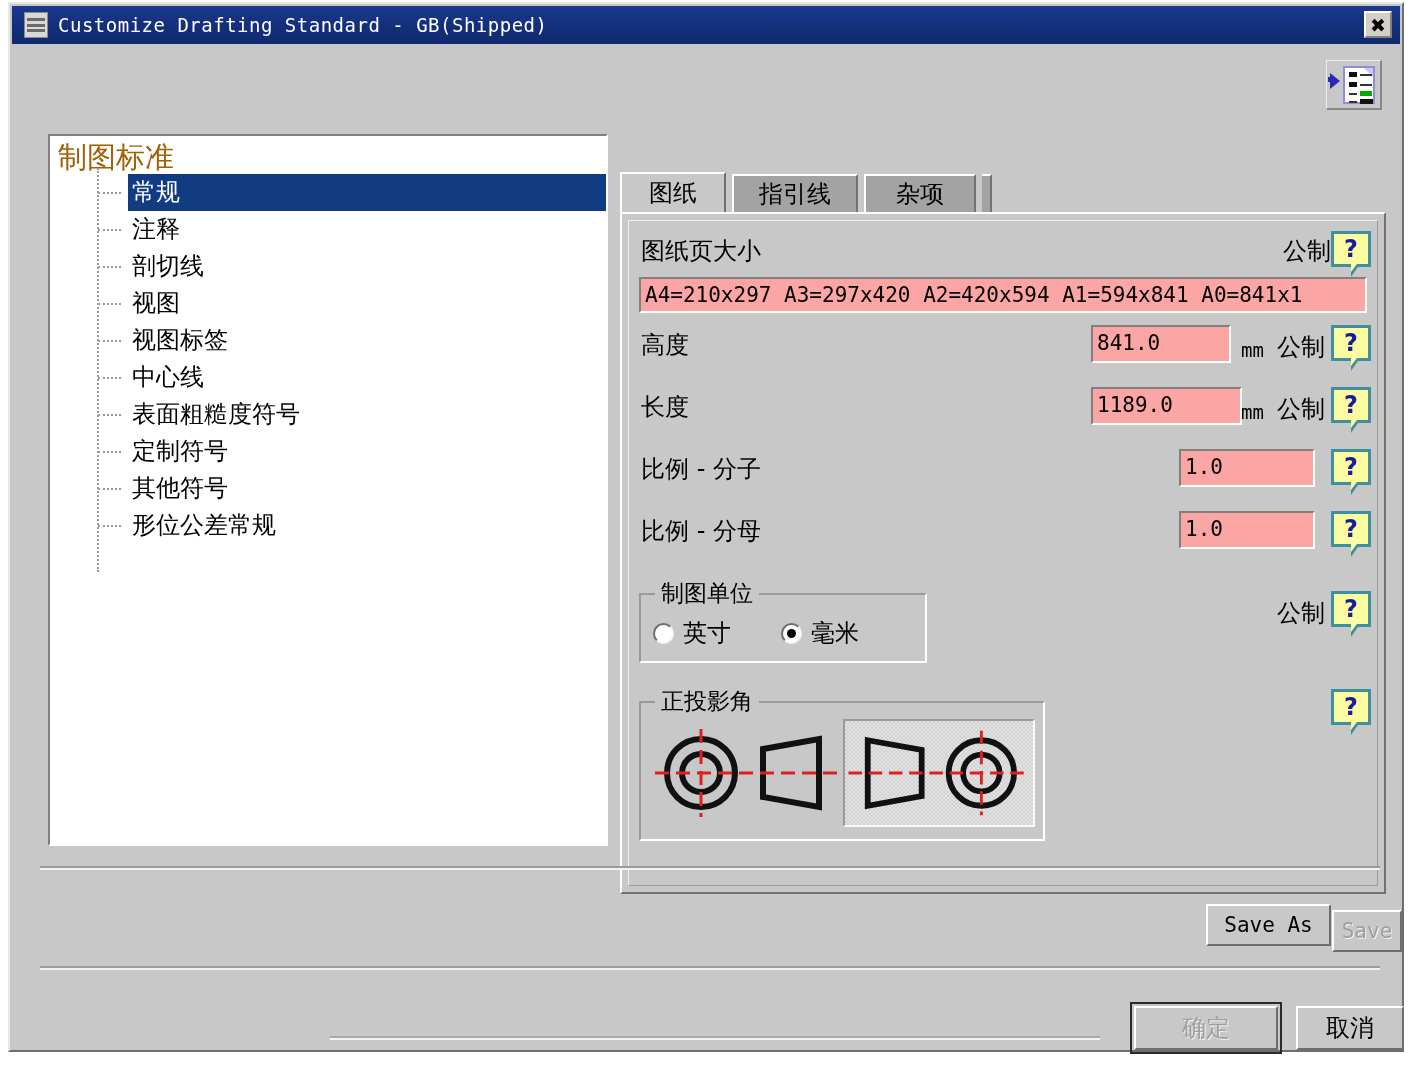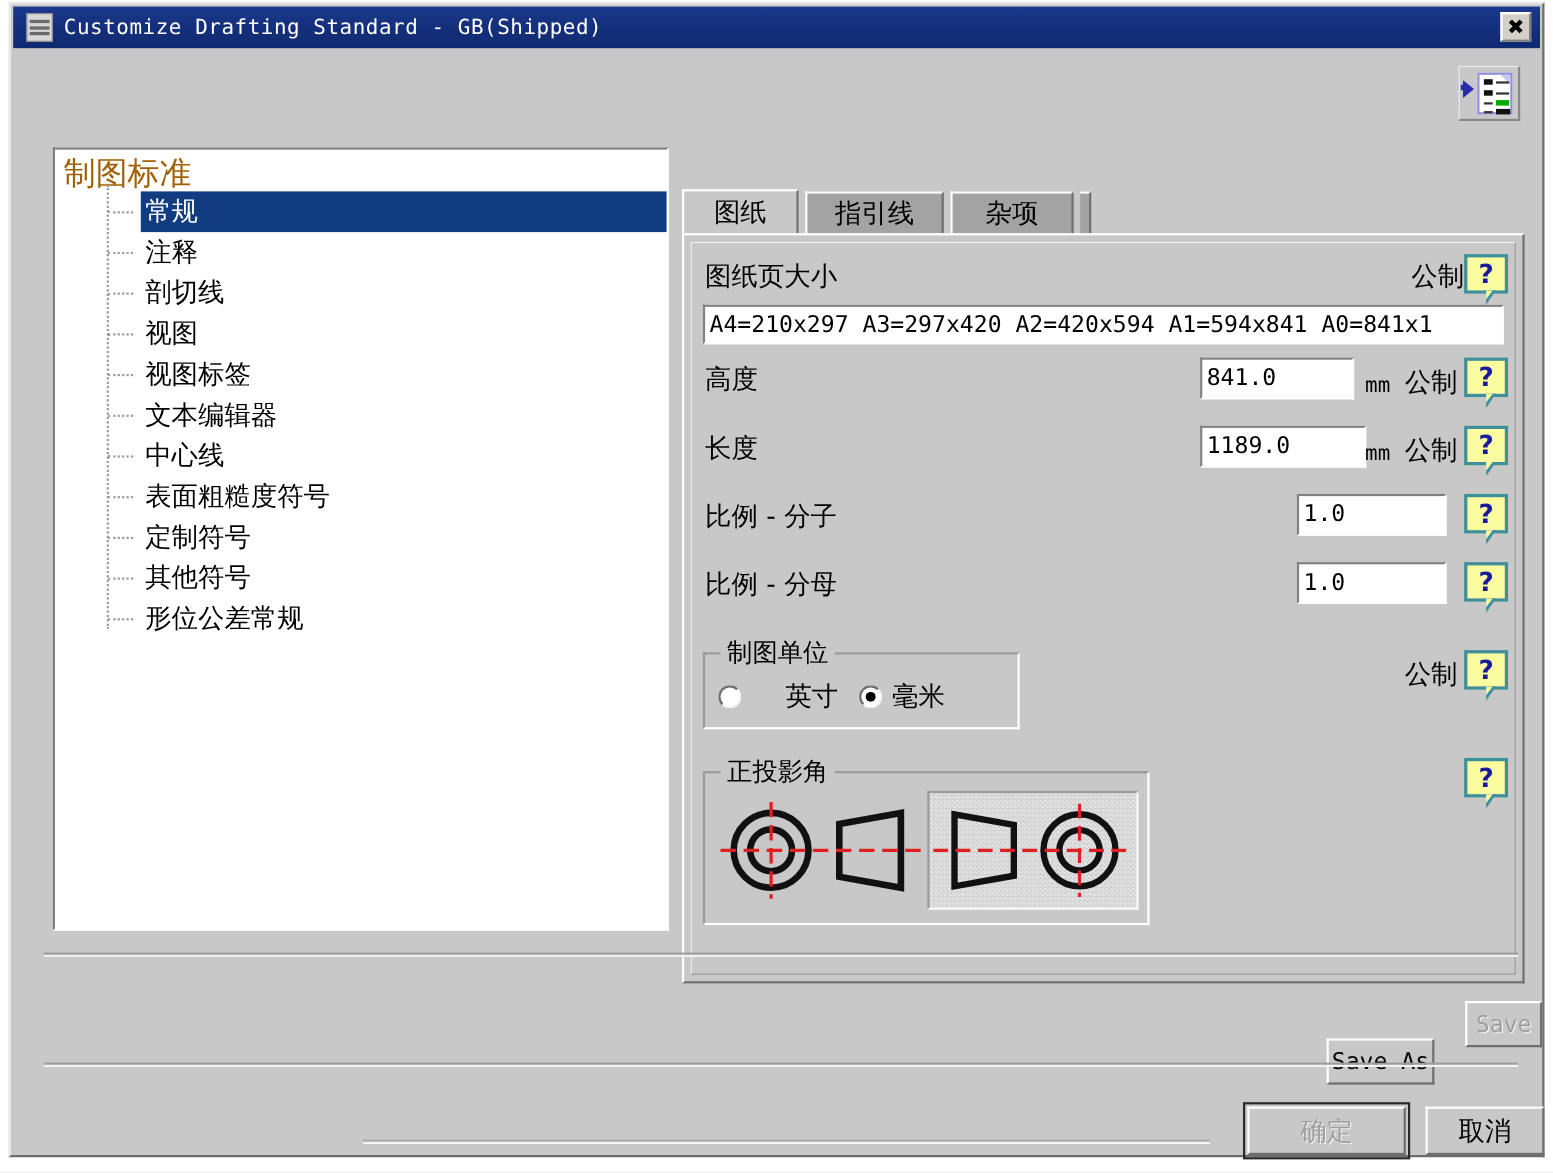--- a/index.html
+++ b/index.html
@@ -145,21 +145,21 @@
   .unitlabel{
     position:absolute;font-size:24px;color:#000;white-space:nowrap;
     font-family:"DejaVu Sans","Liberation Sans",sans-serif;
   }
   .mmlabel{
     position:absolute;font-size:19px;color:#000;white-space:nowrap;
     font-family:"DejaVu Sans Mono","Liberation Mono",monospace;
   }
   
   .tinput{
-    position:absolute;background:#ffffff;
+    position:absolute;background:#fca5a5;
     border-top:2px solid #808080;border-left:2px solid #808080;
     border-right:2px solid #ffffff;border-bottom:2px solid #ffffff;
     box-sizing:border-box;
     font-family:"DejaVu Sans Mono","Liberation Mono",monospace;
     font-size:21px;color:#000;padding:2px 4px;line-height:28px;
     white-space:nowrap;overflow:hidden;
   }
   
   .help{
     position:absolute;width:40px;height:46px;cursor:pointer;
@@ -291,24 +291,20 @@
         <div class="tree-item">
           <span class="hline"></span>
           <span class="lbl">视图</span>
         </div>
         <div class="tree-item">
           <span class="hline"></span>
           <span class="lbl">视图标签</span>
         </div>
         <div class="tree-item">
           <span class="hline"></span>
-          <span class="lbl">文本编辑器</span>
-        </div>
-        <div class="tree-item">
-          <span class="hline"></span>
           <span class="lbl">中心线</span>
         </div>
         <div class="tree-item">
           <span class="hline"></span>
           <span class="lbl">表面粗糙度符号</span>
         </div>
         <div class="tree-item">
           <span class="hline"></span>
           <span class="lbl">定制符号</span>
         </div>
@@ -375,21 +371,21 @@
           <div class="rowlabel" style="left:12px;top:294px;">比例 - 分母</div>
           <div class="tinput" style="left:550px;top:290px;width:136px;height:38px;">1.0</div>
           <div class="help" style="left:702px;top:290px;">
             <div class="box">?</div>
             <div class="tail"></div>
             <div class="tail2"></div>
           </div>
 
           <div class="groupbox" style="left:10px;top:372px;width:288px;height:70px;text-align:right;">
             <div class="gtitle">制图单位</div>
-            <div class="radio-wrap" style="left:12px;top:22px;gap:31px;">
+            <div class="radio-wrap" style="left:12px;top:22px;">
               <div class="radio"></div>
               <div class="rlabel">英寸</div>
             </div>
             <div class="radio-wrap" style="left:140px;top:22px;">
               <div class="radio">
                 <div class="dot"></div>
               </div>
               <div class="rlabel">毫米</div>
             </div>
           </div>
@@ -428,21 +424,21 @@
             <div class="tail"></div>
             <div class="tail2"></div>
           </div>
 
         </div>
       </div>
     </div>
 
     <div class="hsep" style="left:28px;top:822px;width:1340px;"></div>
 
-    <div class="btn mono" style="left:1194px;top:900px;width:98px;height:42px;line-height:38px;">Save As</div>
+    <div class="btn mono" style="left:1194px;top:860px;width:125px;height:42px;line-height:38px;">Save As</div>
     <div class="btn mono disabled" style="left:1320px;top:866px;width:70px;height:42px;line-height:38px;">Save</div>
 
     <div class="hsep" style="left:28px;top:922px;width:1340px;"></div>
 
     <div class="btn-default-frame" style="left:1118px;top:958px;width:152px;height:52px;"></div>
     <div class="btn cjk disabled" style="left:1122px;top:962px;width:144px;height:44px;line-height:40px;">确定</div>
     <div class="btn cjk" style="left:1284px;top:962px;width:108px;height:44px;line-height:40px;">取消</div>
 
     <div id="bottom-lip"></div>
   </div>

